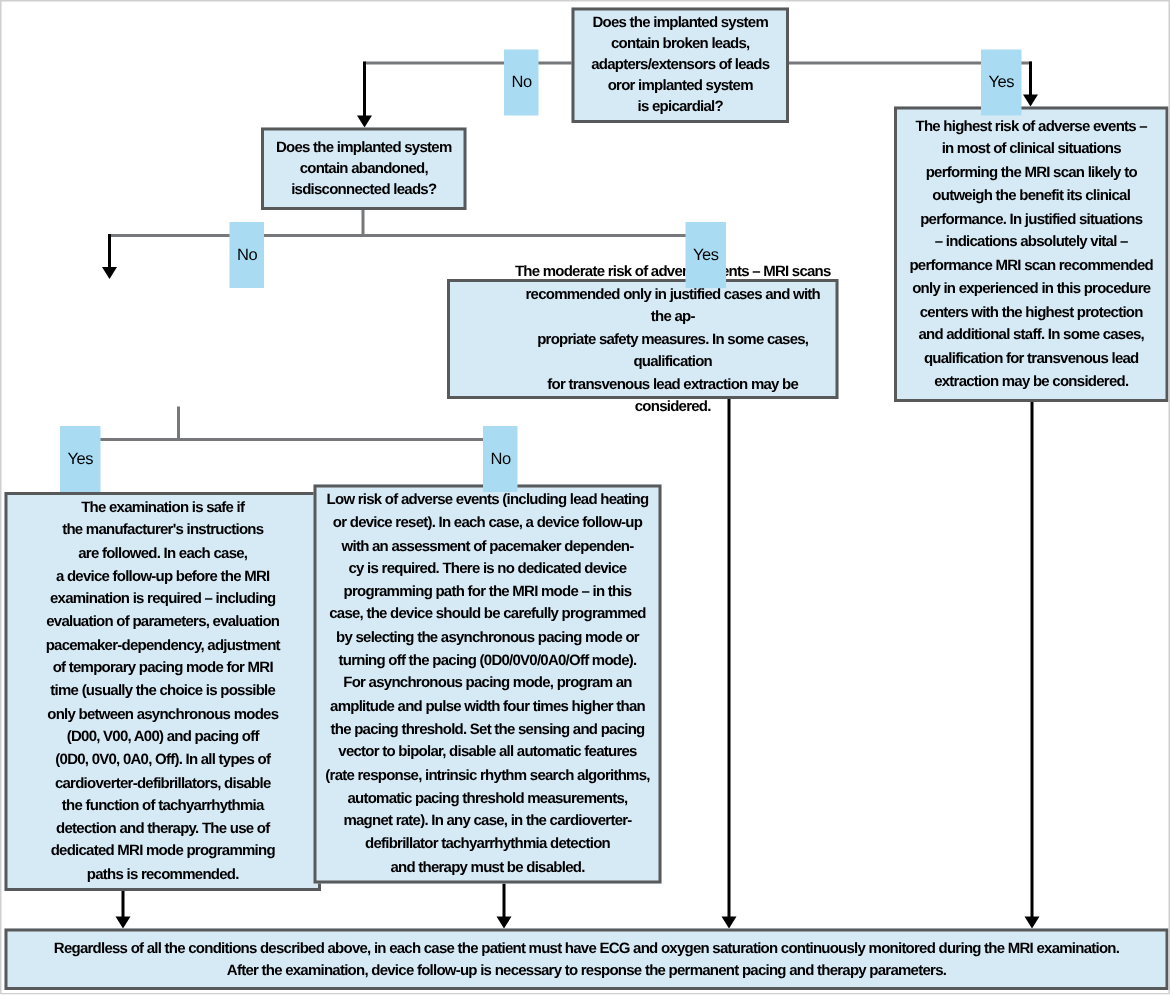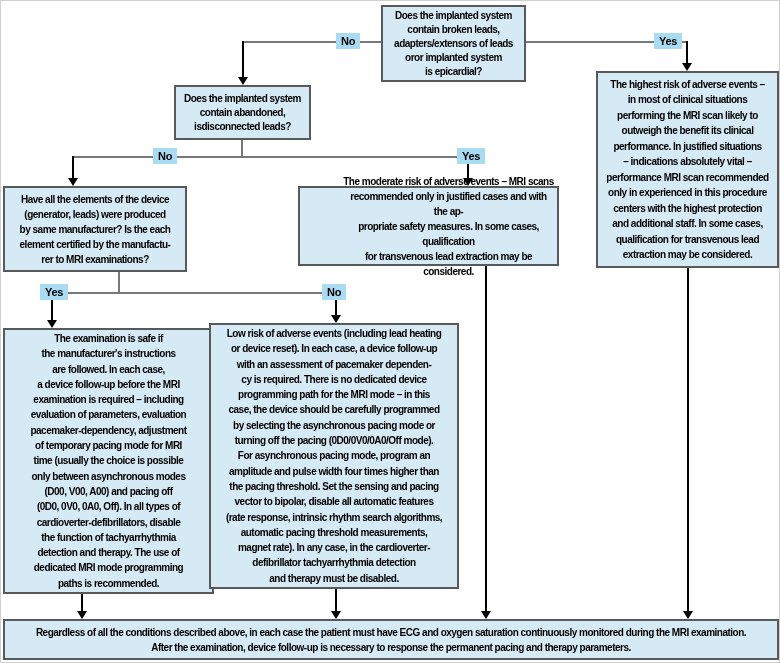--- a/index.html
+++ b/index.html
@@ -24,22 +24,22 @@
   .vline { position:absolute; width:2px; background:var(--line,#77787b); }
   .black { background:#000; }
   .arrowhead {
     position:absolute; width:0; height:0;
     border-left:5px solid transparent; border-right:5px solid transparent;
     border-top:8px solid #000;
   }
   .tag {
     position:absolute; z-index:5;
     background:var(--label-fill,#a9dcf3);
-    font-size:11px; font-weight:700; letter-spacing:-0.3px;
-    line-height:16px; padding:0 5px; text-align:center;
+    font-size:11px; font-weight:400; letter-spacing:-0.3px;
+    line-height:16px; padding:14px 5px; text-align:center;
   }
 </style>
 </head>
 <body>
 
 <div class="canvas">
 
   <div class="hline" style="left:242px; top:40px; width:139px;"></div>
   <div class="vline black" style="left:241px; top:40px; height:37px;"></div>
   <div class="arrowhead" style="left:237px; top:76px;"></div>
@@ -81,25 +81,20 @@
   <div class="box lh14" style="left:380px; top:4px; width:145px; height:77px;">Does the implanted system
 contain broken leads,
 adapters/extensors of leads
 oror implanted system
 is epicardial?</div>
 
   <div class="box lh14" style="left:173px; top:84px; width:137px; height:55px;">Does the implanted system
 contain abandoned,
 isdisconnected leads?</div>
 
-  <div class="box" style="left:2px; top:185px; width:184px; height:86px;">Have all the elements of the device
-(generator, leads) were produced
-by same manufacturer? Is the each
-element certified by the manufactu-
-rer to MRI examinations?</div>
 
   <div class="box" style="left:297px; top:185px; width:261px; height:80px;padding-left:43px;">The moderate risk of adverse events – MRI scans
 recommended only in justified cases and with the ap-
 propriate safety measures. In some cases, qualification
 for transvenous lead extraction may be considered.</div>
 
   <div class="box lh155" style="left:595px; top:70px; width:183px; height:197px;">The highest risk of adverse events –
 in most of clinical situations
 performing the MRI scan likely to
 outweigh the benefit its clinical
@@ -123,21 +118,21 @@
 time (usually the choice is possible
 only between asynchronous modes
 (D00, V00, A00) and pacing off
 (0D0, 0V0, 0A0, Off). In all types of
 cardioverter-defibrillators, disable
 the function of tachyarrhythmia
 detection and therapy. The use of
 dedicated MRI mode programming
 paths is recommended.</div>
 
-  <div class="box lh153" style="left:208px; top:322px; width:250px; height:266px;">Low risk of adverse events (including lead heating
+  <div class="box lh153" style="left:208px; top:322px; width:232px; height:266px;">Low risk of adverse events (including lead heating
 or device reset). In each case, a device follow-up
 with an assessment of pacemaker dependen-
 cy is required. There is no dedicated device
 programming path for the MRI mode – in this
 case, the device should be carefully programmed
 by selecting the asynchronous pacing mode or
 turning off the pacing (0D0/0V0/0A0/Off mode).
 For asynchronous pacing mode, program an
 amplitude and pulse width four times higher than
 the pacing threshold. Set the sensing and pacing

